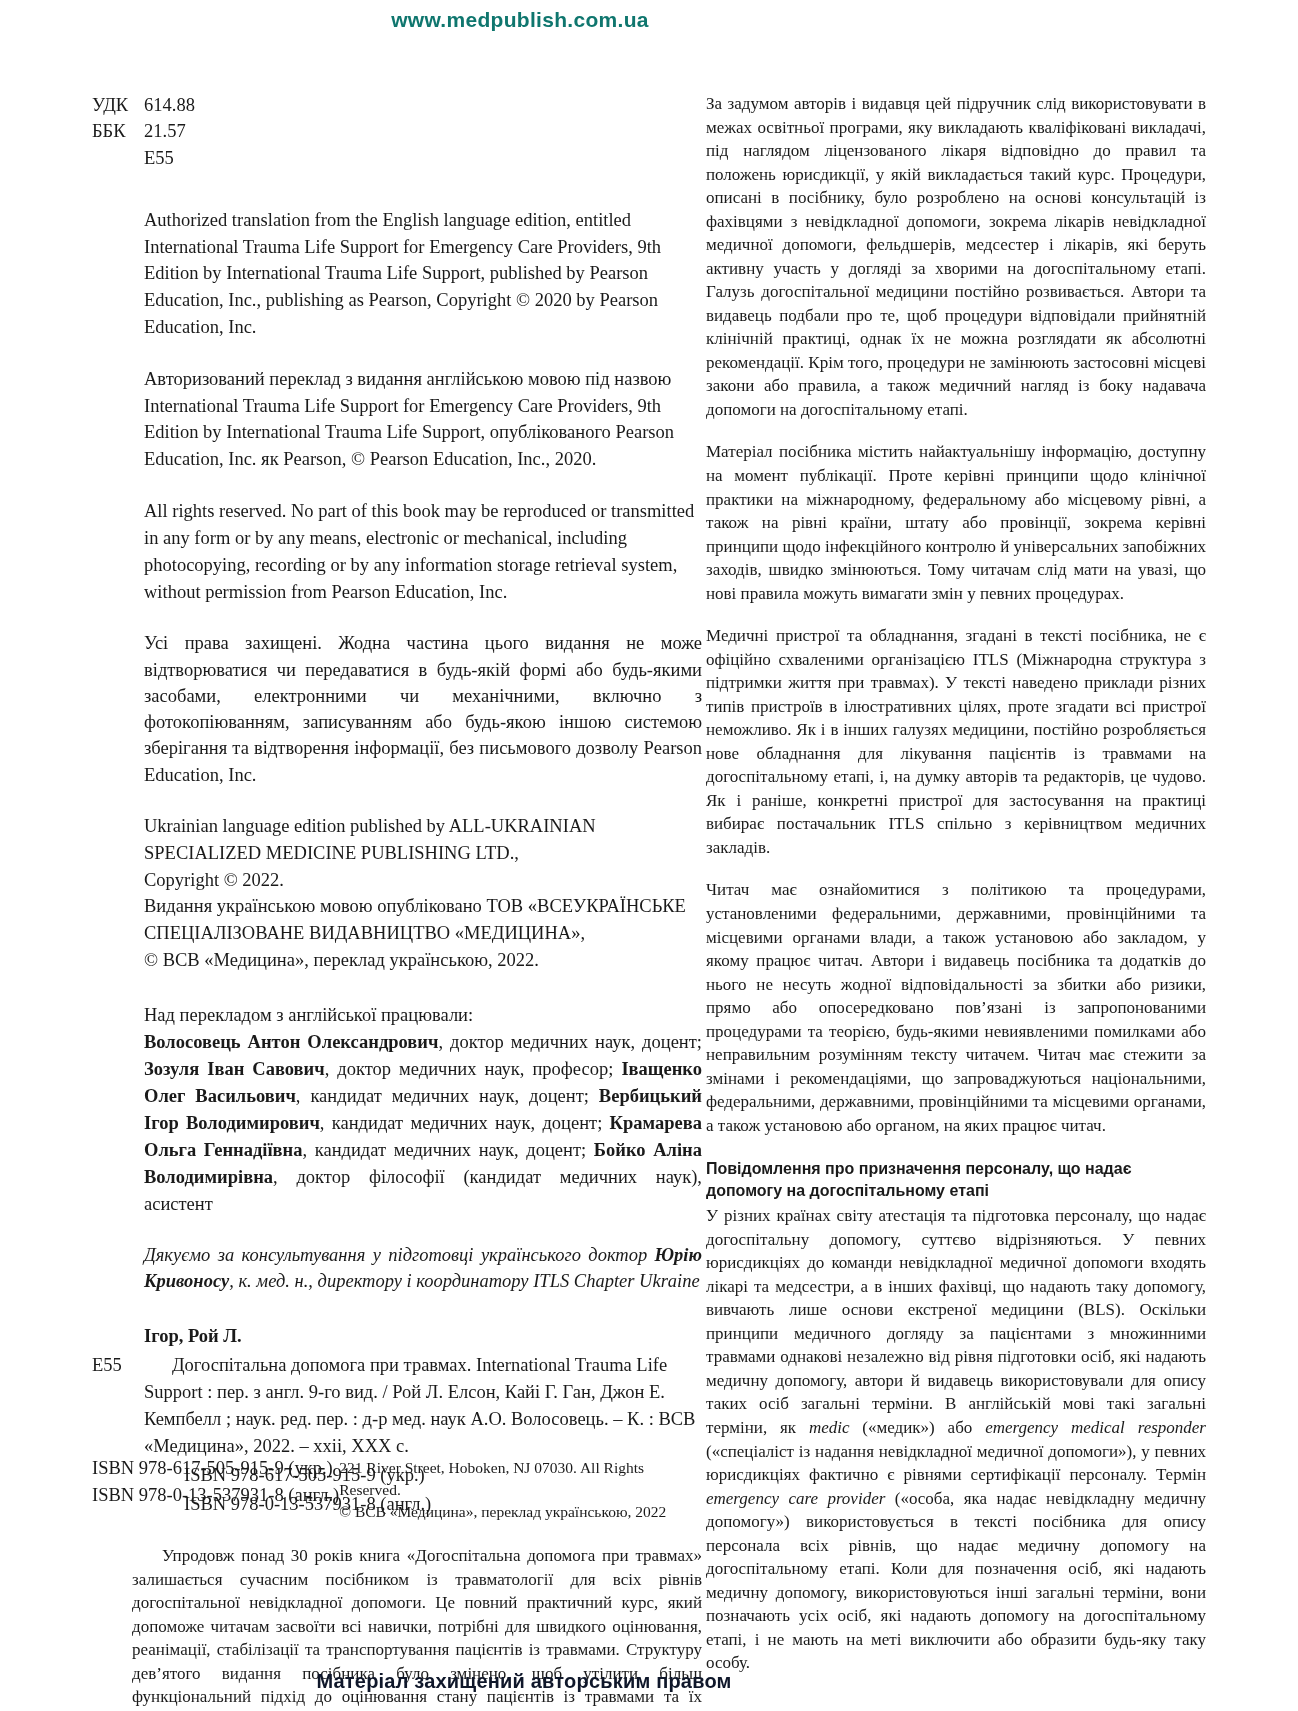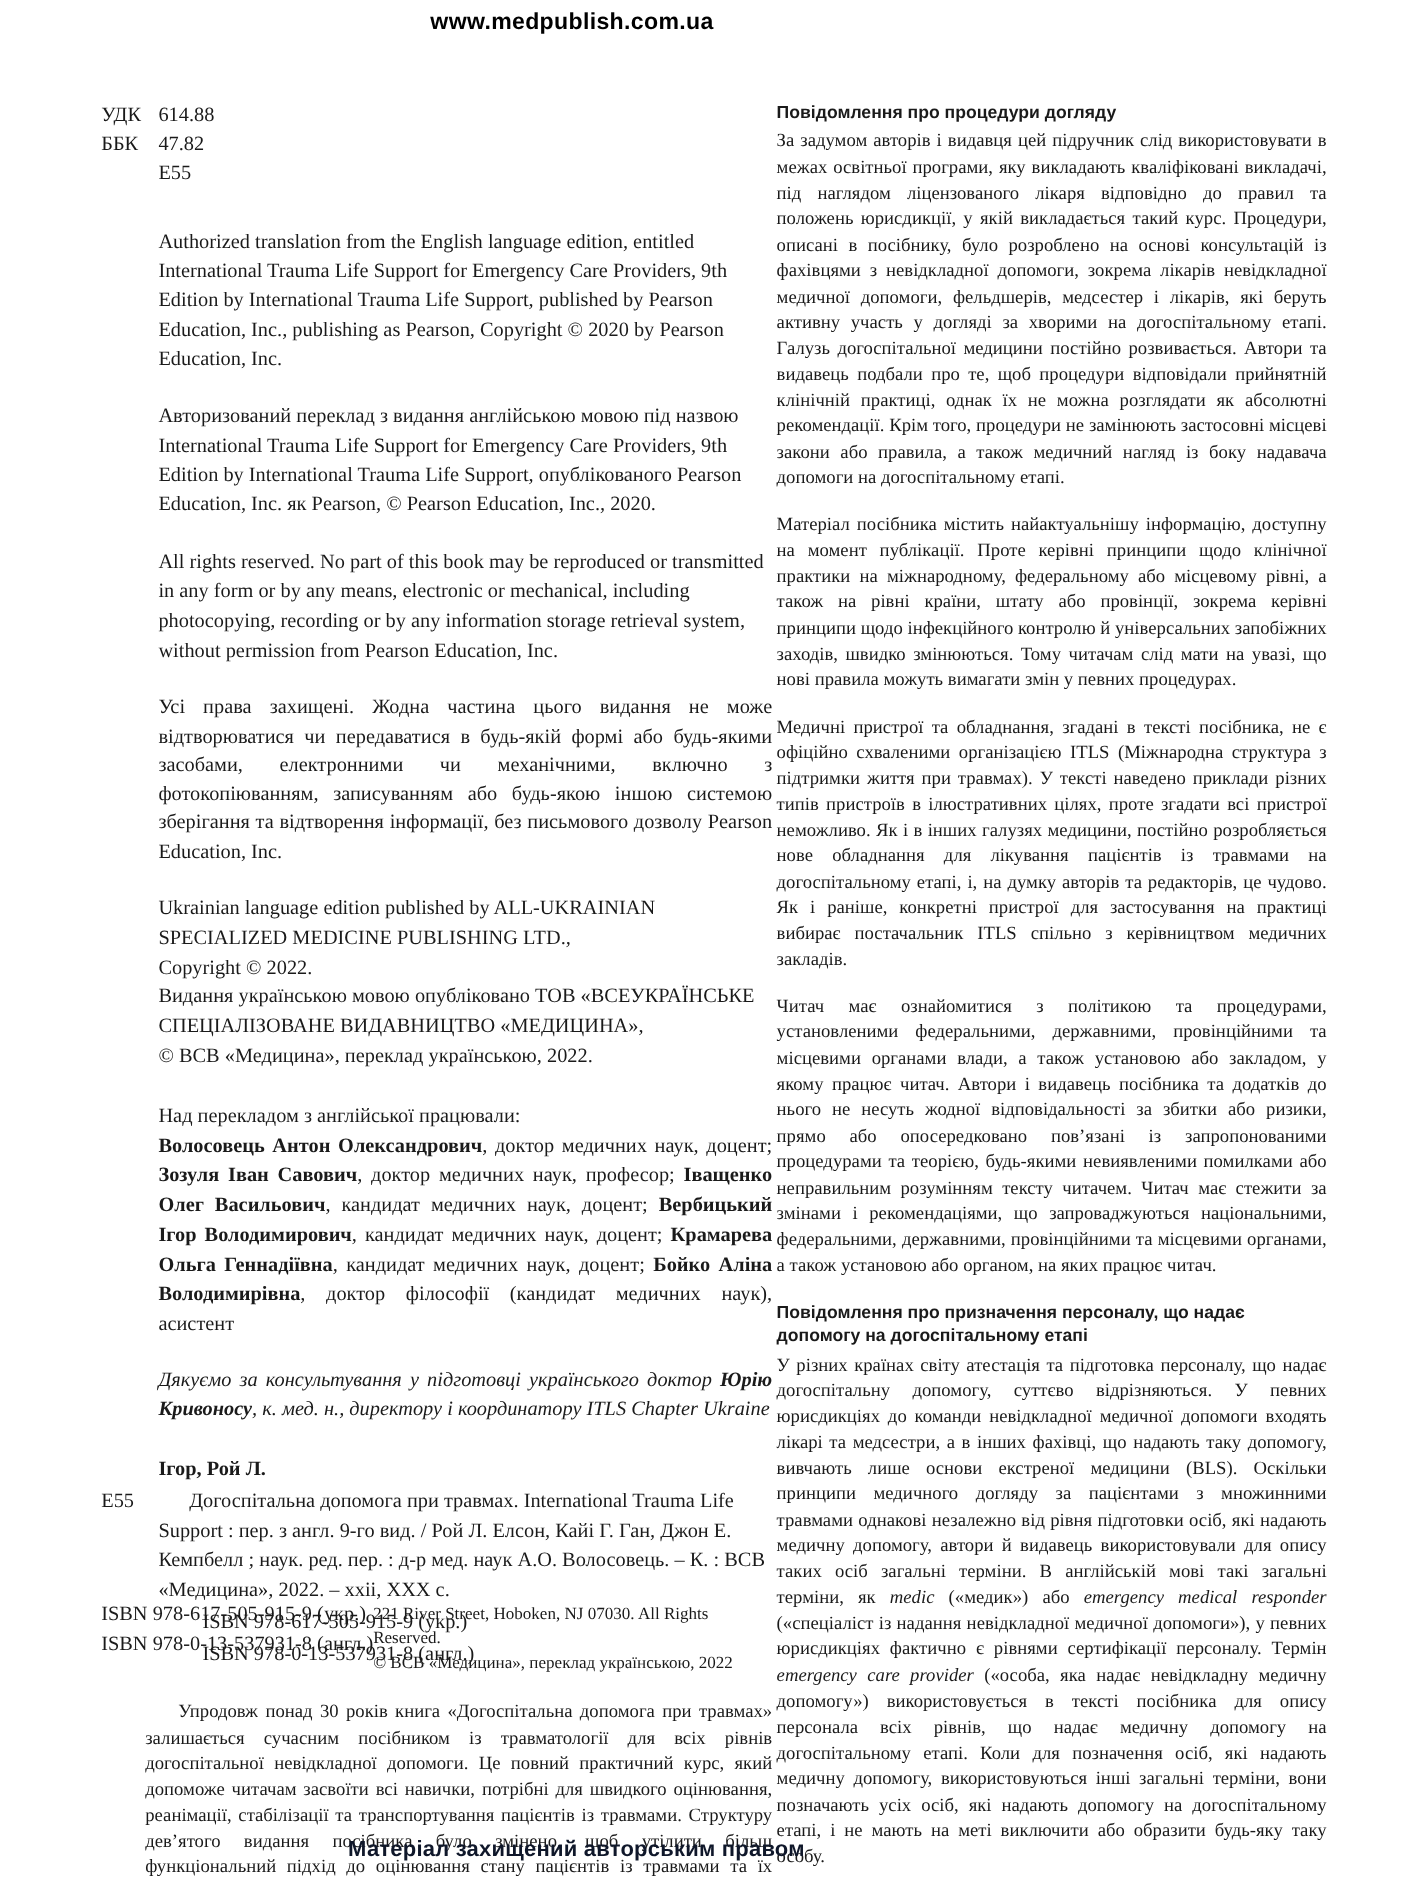--- a/index.html
+++ b/index.html
@@ -23,21 +23,21 @@
   .watermark-top {
     position: absolute;
     top: 8px;
     left: 0;
     width: 1040px;
     text-align: center;
     font-family: "Liberation Sans", "DejaVu Sans", sans-serif;
     font-size: 21px;
     font-weight: bold;
     letter-spacing: 0.3px;
-    color: #000000;
+    color: #0f766e;
   }
   .watermark-bottom {
     position: absolute;
     bottom: 18px;
     left: 0;
     width: 1048px;
     text-align: center;
     font-family: "Liberation Sans", "DejaVu Sans", sans-serif;
     font-size: 20px;
     font-weight: bold;
@@ -206,21 +206,21 @@
 
   <div class="col-left">
 
     <div class="class-table">
       <div class="class-row">
         <span class="class-key">УДК</span>
         <span class="class-val">614.88</span>
       </div>
       <div class="class-row">
         <span class="class-key">ББК</span>
-        <span class="class-val">47.82</span>
+        <span class="class-val">21.57</span>
       </div>
       <div class="class-row">
         <span class="class-key"></span>
         <span class="class-val">Е55</span>
       </div>
     </div>
 
     <div class="indent-block">
       <div class="para-en" style="margin-top:36px;">Authorized translation from the English language edition, entitled International Trauma Life Support for Emergency Care Providers, 9th Edition by International Trauma Life Support, published by Pearson Education, Inc., publishing as Pearson, Copyright © 2020 by Pearson Education, Inc.</div>
       <div class="para-en">Авторизований переклад з видання англійською мовою під назвою International Trauma Life Support for Emergency Care Providers, 9th Edition by International Trauma Life Support, опублікованого Pearson Education, Inc. як Pearson, © Pearson Education, Inc., 2020.</div>
@@ -264,21 +264,20 @@
       <div>ISBN 978-0-13-537931-8 (англ.)</div>
     </div>
     <div class="footer-copy">
       <div>221 River Street, Hoboken, NJ 07030. All Rights Reserved.</div>
       <div>© ВСВ «Медицина», переклад українською, 2022</div>
     </div>
   </div>
 
   <div class="col-right">
 
-    <div class="rc-head">Повідомлення про процедури догляду</div>
     <div class="rc-para">За задумом авторів і видавця цей підручник слід використовувати в межах освітньої програми, яку викладають кваліфіковані викладачі, під наглядом ліцензованого лікаря відповідно до правил та положень юрисдикції, у якій викладається такий курс. Процедури, описані в посібнику, було розроблено на основі консультацій із фахівцями з невідкладної допомоги, зокрема лікарів невідкладної медичної допомоги, фельдшерів, медсестер і лікарів, які беруть активну участь у догляді за хворими на догоспітальному етапі. Галузь догоспітальної медицини постійно розвивається. Автори та видавець подбали про те, щоб процедури відповідали прийнятній клінічній практиці, однак їх не можна розглядати як абсолютні рекомендації. Крім того, процедури не замінюють застосовні місцеві закони або правила, а також медичний нагляд із боку надавача допомоги на догоспітальному етапі.</div>
     <div class="rc-gap"></div>
     <div class="rc-para">Матеріал посібника містить найактуальнішу інформацію, доступну на момент публікації. Проте керівні принципи щодо клінічної практики на міжнародному, федеральному або місцевому рівні, а також на рівні країни, штату або провінції, зокрема керівні принципи щодо інфекційного контролю й універсальних запобіжних заходів, швидко змінюються. Тому читачам слід мати на увазі, що нові правила можуть вимагати змін у певних процедурах.</div>
     <div class="rc-gap"></div>
     <div class="rc-para">Медичні пристрої та обладнання, згадані в тексті посібника, не є офіційно схваленими організацією ITLS (Міжнародна структура з підтримки життя при травмах). У тексті наведено приклади різних типів пристроїв в ілюстративних цілях, проте згадати всі пристрої неможливо. Як і в інших галузях медицини, постійно розробляється нове обладнання для лікування пацієнтів із травмами на догоспітальному етапі, і, на думку авторів та редакторів, це чудово. Як і раніше, конкретні пристрої для застосування на практиці вибирає постачальник ITLS спільно з керівництвом медичних закладів.</div>
     <div class="rc-gap"></div>
     <div class="rc-para">Читач має ознайомитися з політикою та процедурами, установленими федеральними, державними, провінційними та місцевими органами влади, а також установою або закладом, у якому працює читач. Автори і видавець посібника та додатків до нього не несуть жодної відповідальності за збитки або ризики, прямо або опосередковано пов’язані із запропонованими процедурами та теорією, будь-якими невиявленими помилками або неправильним розумінням тексту читачем. Читач має стежити за змінами і рекомендаціями, що запроваджуються національними, федеральними, державними, провінційними та місцевими органами, а також установою або органом, на яких працює читач.</div>
 
     <div class="rc-headgap"></div>
     <div class="rc-head">Повідомлення про призначення персоналу, що надає допомогу на догоспітальному етапі</div>

